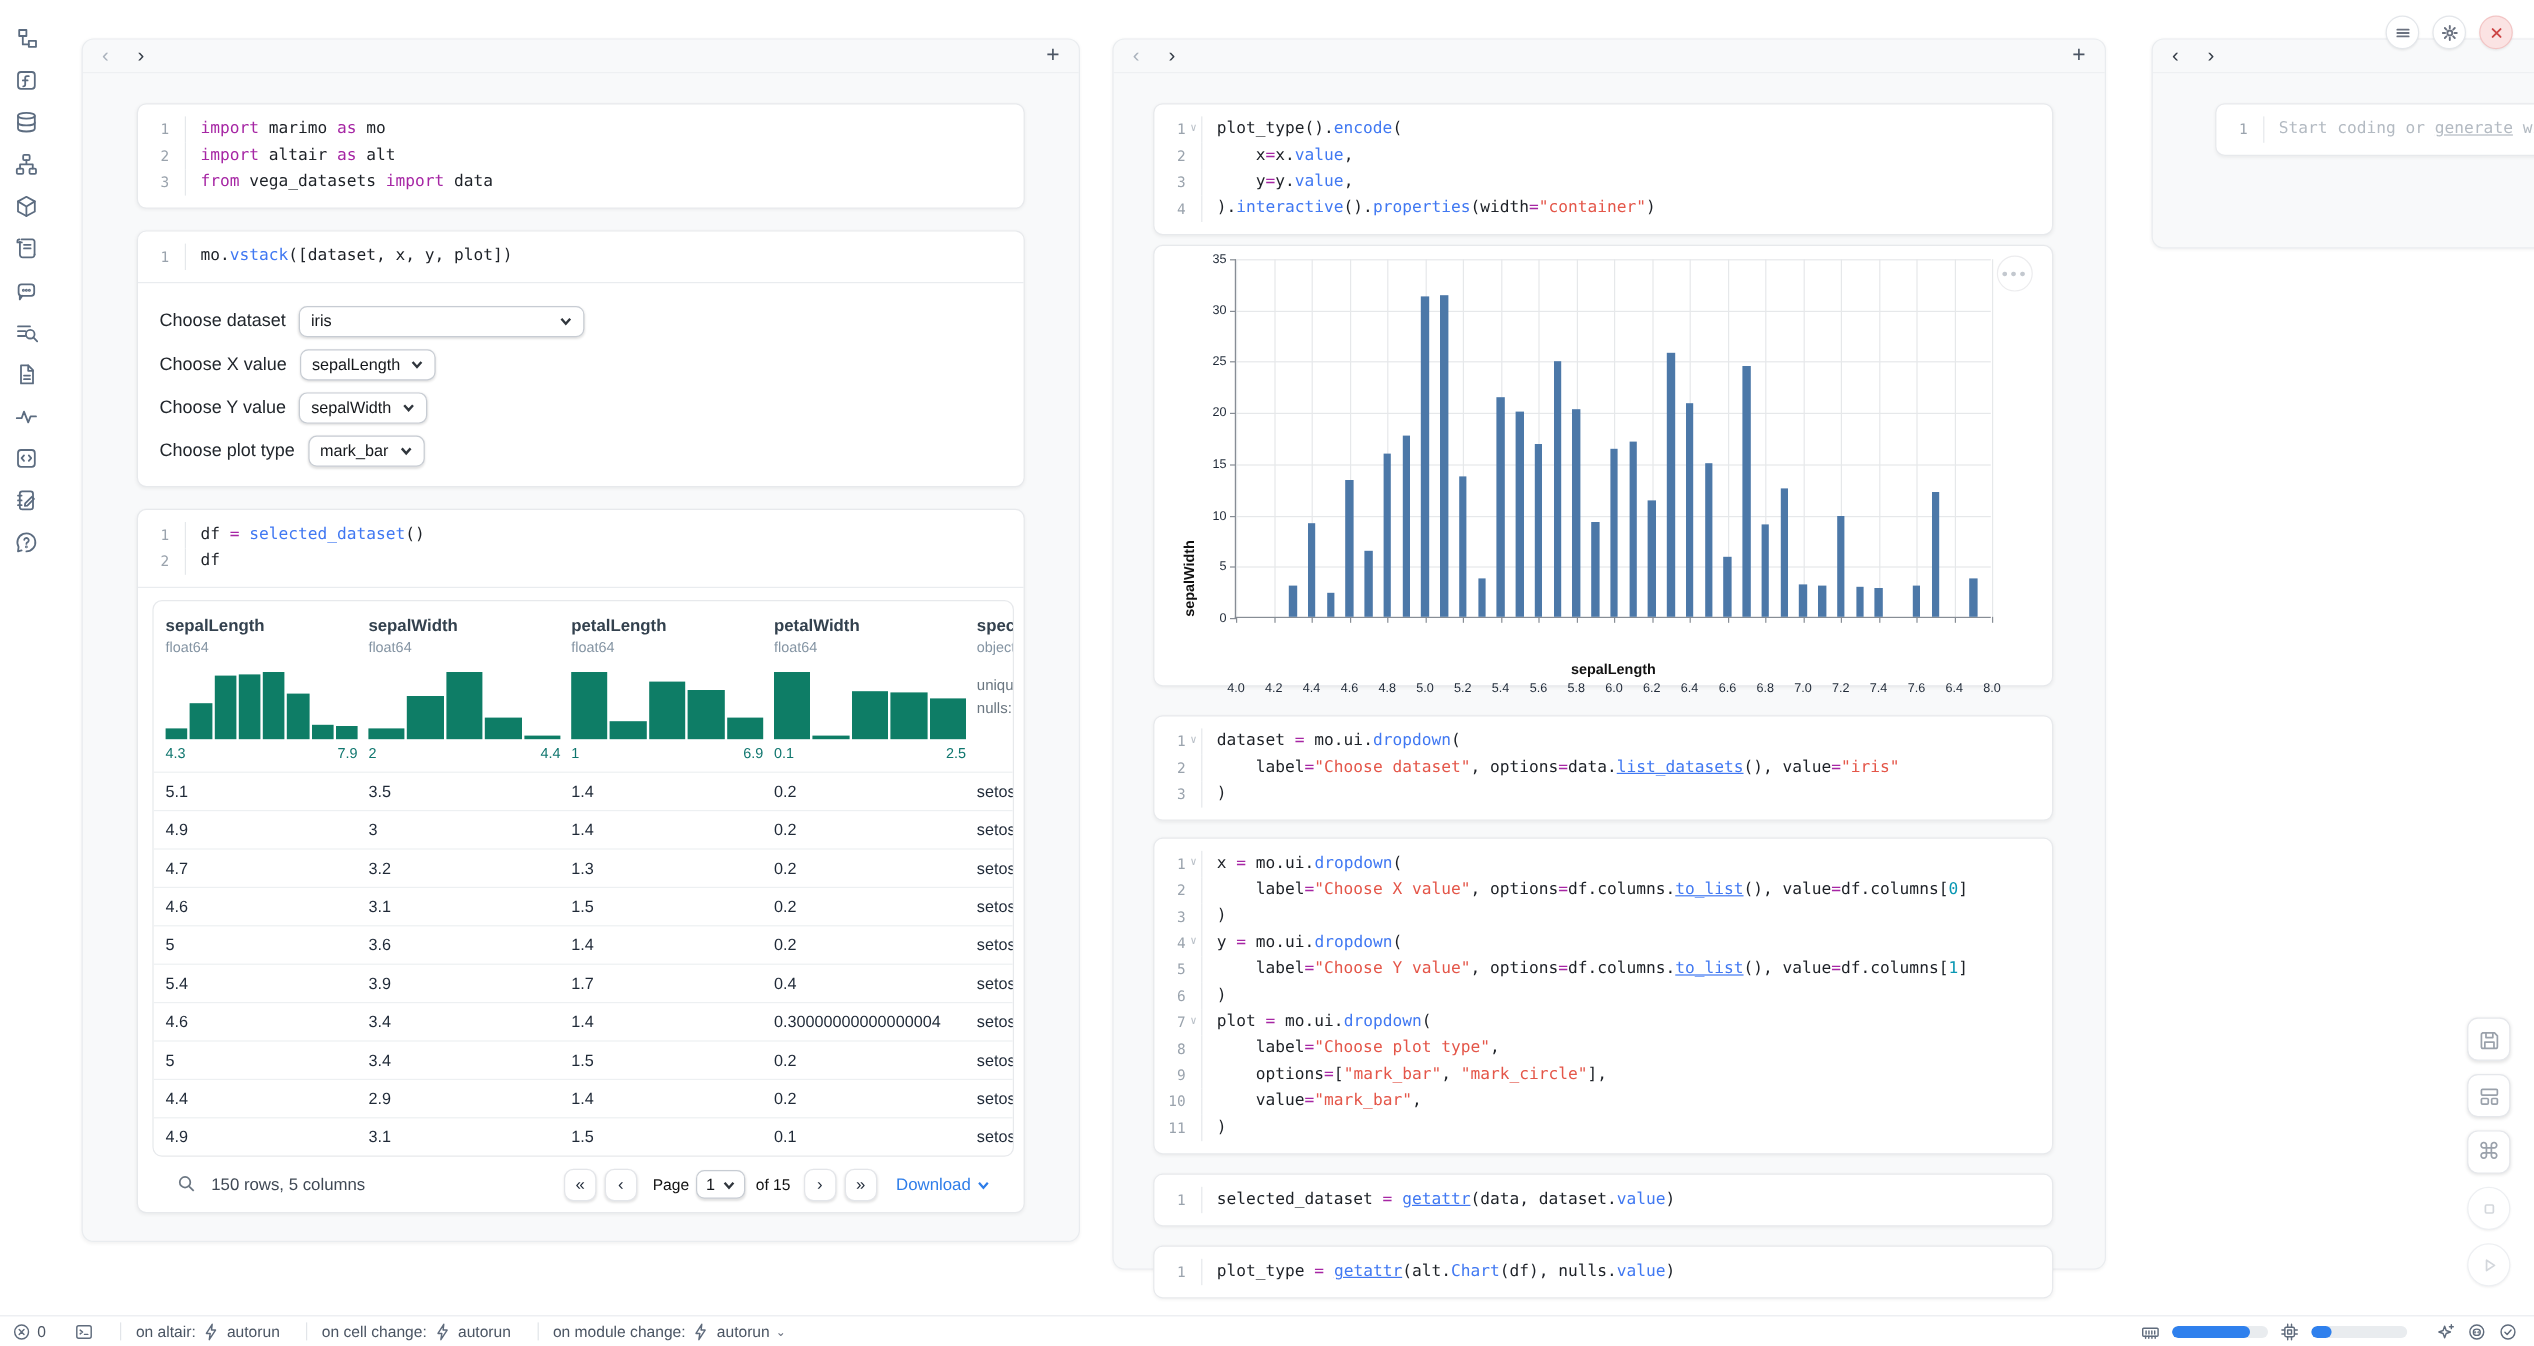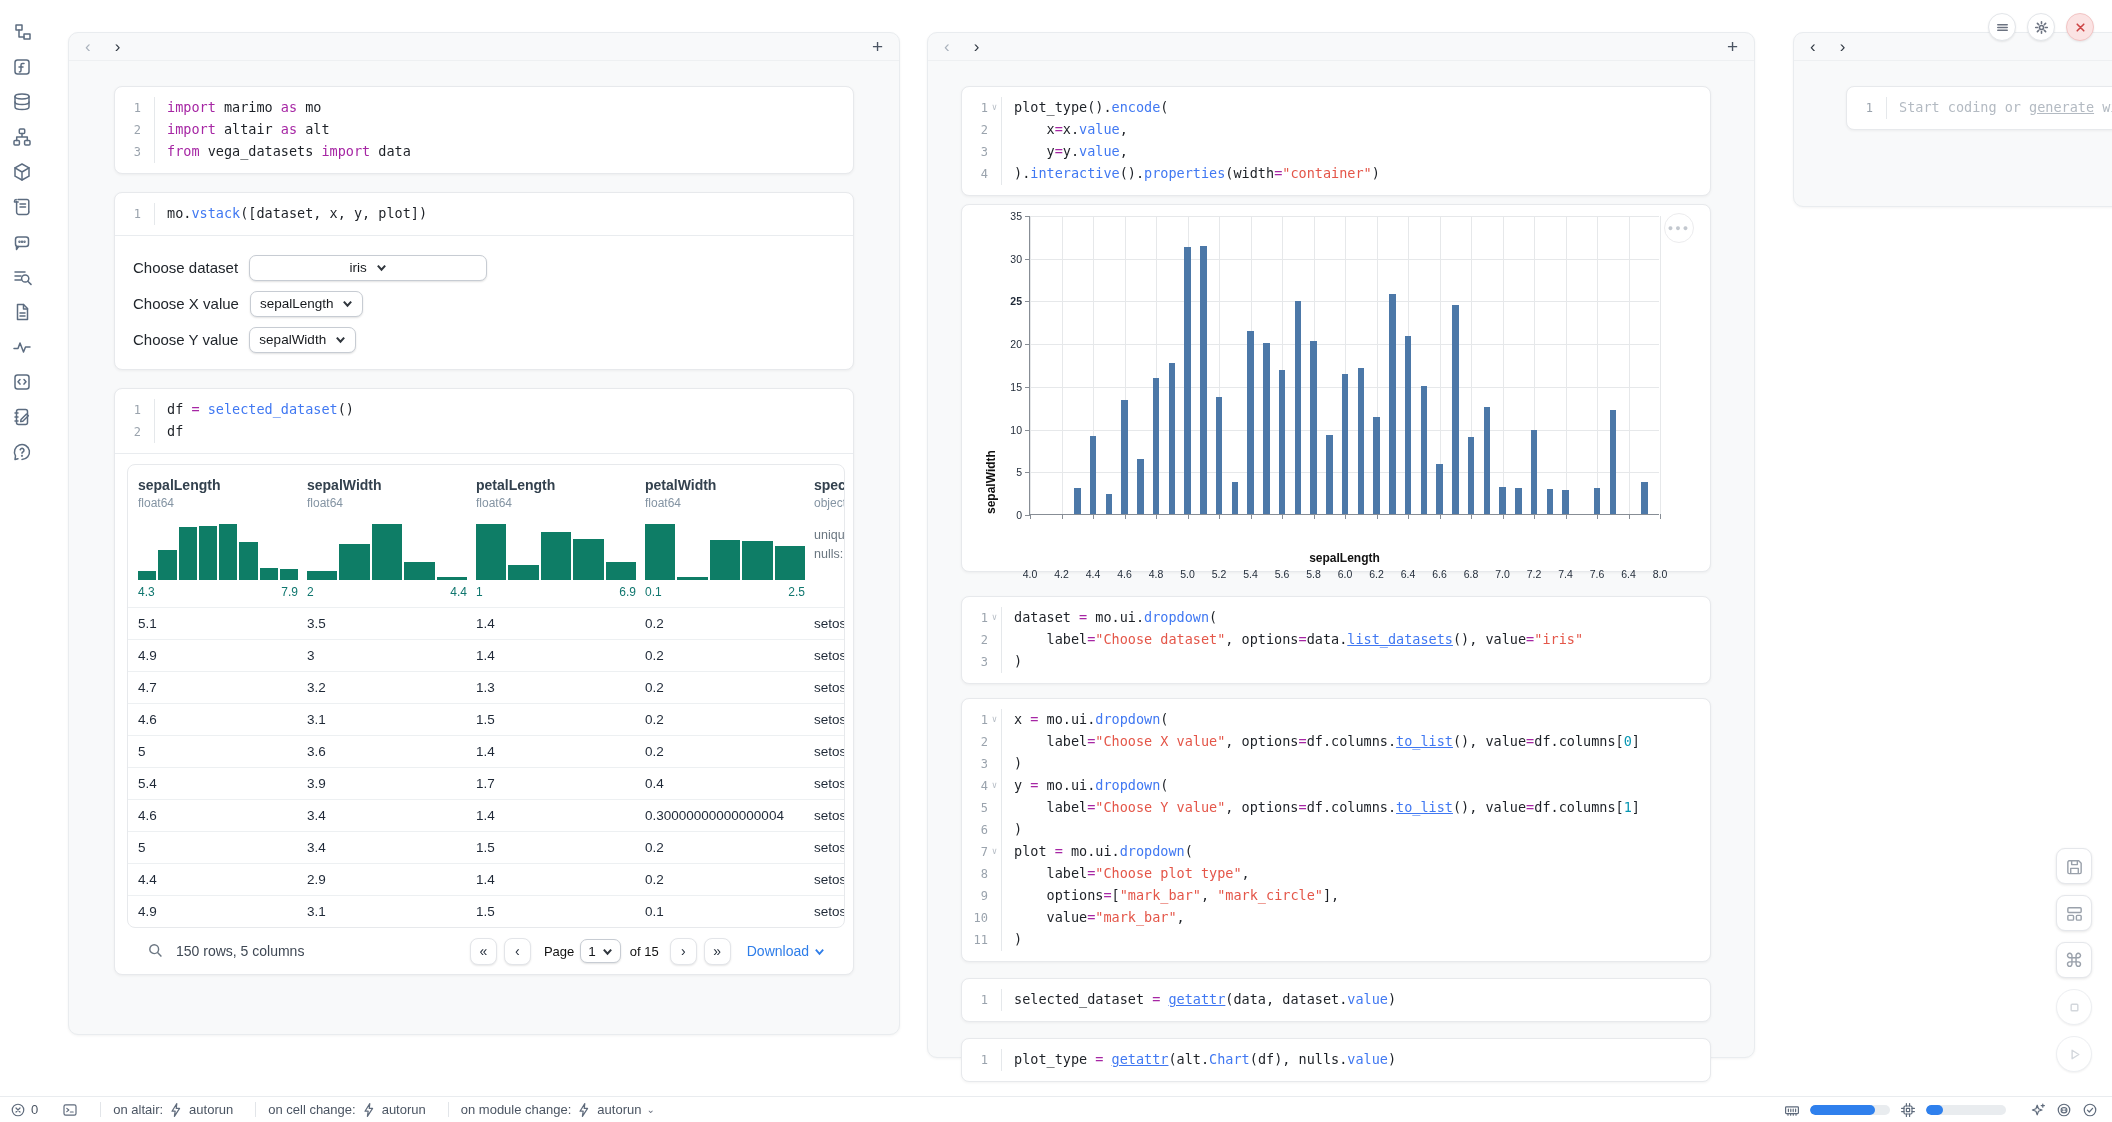--- a/index.html
+++ b/index.html
@@ -29,21 +29,21 @@
   .cl { display:flex; line-height:21px; font-family:"DejaVu Sans Mono", monospace; font-size:13.5px; color:#1d2127; }
   .ln { width:26px; text-align:right; color:#9aa3ad; font-size:12px; flex:none; padding-top:1px; }
   .fold { width:13px; color:#b7bec6; font-size:9px; text-align:center; flex:none; }
   .cd { border-left:1px solid #e5e8eb; padding-left:12px; flex:1; white-space:pre; }
   .kw{color:#a626a4;} .pl{color:#1d2127;} .fn{color:#4078f2;} .fnu{color:#4078f2;text-decoration:underline;}
   .str{color:#e45649;} .num{color:#0997b3;} .ph{color:#b3bac2;} .phu{color:#b3bac2;text-decoration:underline;}
 
   
   .output { border-top:1px solid #e9ecef; padding:9px 0 16px 18px; }
   .ctl-row { display:flex; align-items:center; gap:11px; height:27px; margin-top:9px; font-size:15px; color:#21262c; }
-  .sel { display:inline-flex; align-items:center; justify-content:center; gap:9px; height:26px;
+  .sel { display:inline-flex; align-items:center; justify-content:space-between; gap:9px; height:26px;
          padding:0 9px; background:#fff; border:1px solid #c7ccd3; border-radius:7px;
          box-shadow:0 1px 2px rgba(0,0,0,.12); font-size:13.5px; color:#15181c; cursor:pointer; }
   .sel svg { width:11px; height:11px; stroke:#30363d; stroke-width:2.2; fill:none; flex:none; }
 
   
   .tbl-section { padding:10px 12px 0 12px; border-top:1px solid #e9ecef; }
   .tbl-box { border:1px solid #e7e9ec; border-radius:8px; overflow:hidden; width:718px; background:#fff; }
   .thead { display:flex; padding:12px 0 8px 10px; }
   .tcol { width:169px; flex:none; }
   .tcol .cname { font-size:14px; font-weight:bold; color:#33414e; }
@@ -264,20 +264,29 @@
               <span>sepalLength</span>
               <svg viewBox="0 0 12 12">
                 <polyline points="2,4 6,8.5 10,4"></polyline>
               </svg>
             </span>
           </div>
           <div class="ctl-row">
             <span>Choose Y value</span>
             <span class="sel">
               <span>sepalWidth</span>
+              <svg viewBox="0 0 12 12">
+                <polyline points="2,4 6,8.5 10,4"></polyline>
+              </svg>
+            </span>
+          </div>
+          <div class="ctl-row">
+            <span>Choose plot type</span>
+            <span class="sel">
+              <span>mark_bar</span>
               <svg viewBox="0 0 12 12">
                 <polyline points="2,4 6,8.5 10,4"></polyline>
               </svg>
             </span>
           </div>
         </div>
     </div>
   </div>
 
   <div class="cell" style="margin:18px 45px 0;">
@@ -577,21 +586,21 @@
         <div class="ticky" style="top: 213.571px;"></div>
         <div class="ylab" style="top: 207.571px;">10</div>
         <div class="gh" style="top: 170.857px;"></div>
         <div class="ticky" style="top: 170.857px;"></div>
         <div class="ylab" style="top: 164.857px;">15</div>
         <div class="gh" style="top: 128.143px;"></div>
         <div class="ticky" style="top: 128.143px;"></div>
         <div class="ylab" style="top: 122.143px;">20</div>
         <div class="gh" style="top: 85.4286px;"></div>
         <div class="ticky" style="top: 85.4286px;"></div>
-        <div class="ylab" style="top: 79.4286px; font-weight: bold;">25</div>
+        <div class="ylab" style="top: 79.4286px;">25</div>
         <div class="gh" style="top: 42.7143px;"></div>
         <div class="ticky" style="top: 42.7143px;"></div>
         <div class="ylab" style="top: 36.7143px;">30</div>
         <div class="gh" style="top: 0px;"></div>
         <div class="ticky" style="top: 0px;"></div>
         <div class="ylab" style="top: -6px;">35</div>
         <div class="bar" style="left: 44.05px; height: 25.6286px; background: rgb(76, 120, 168);"></div>
         <div class="bar" style="left: 59.8px; height: 77.74px; background: rgb(76, 120, 168);"></div>
         <div class="bar" style="left: 75.55px; height: 19.6486px; background: rgb(76, 120, 168);"></div>
         <div class="bar" style="left: 91.3px; height: 113.62px; background: rgb(76, 120, 168);"></div>

